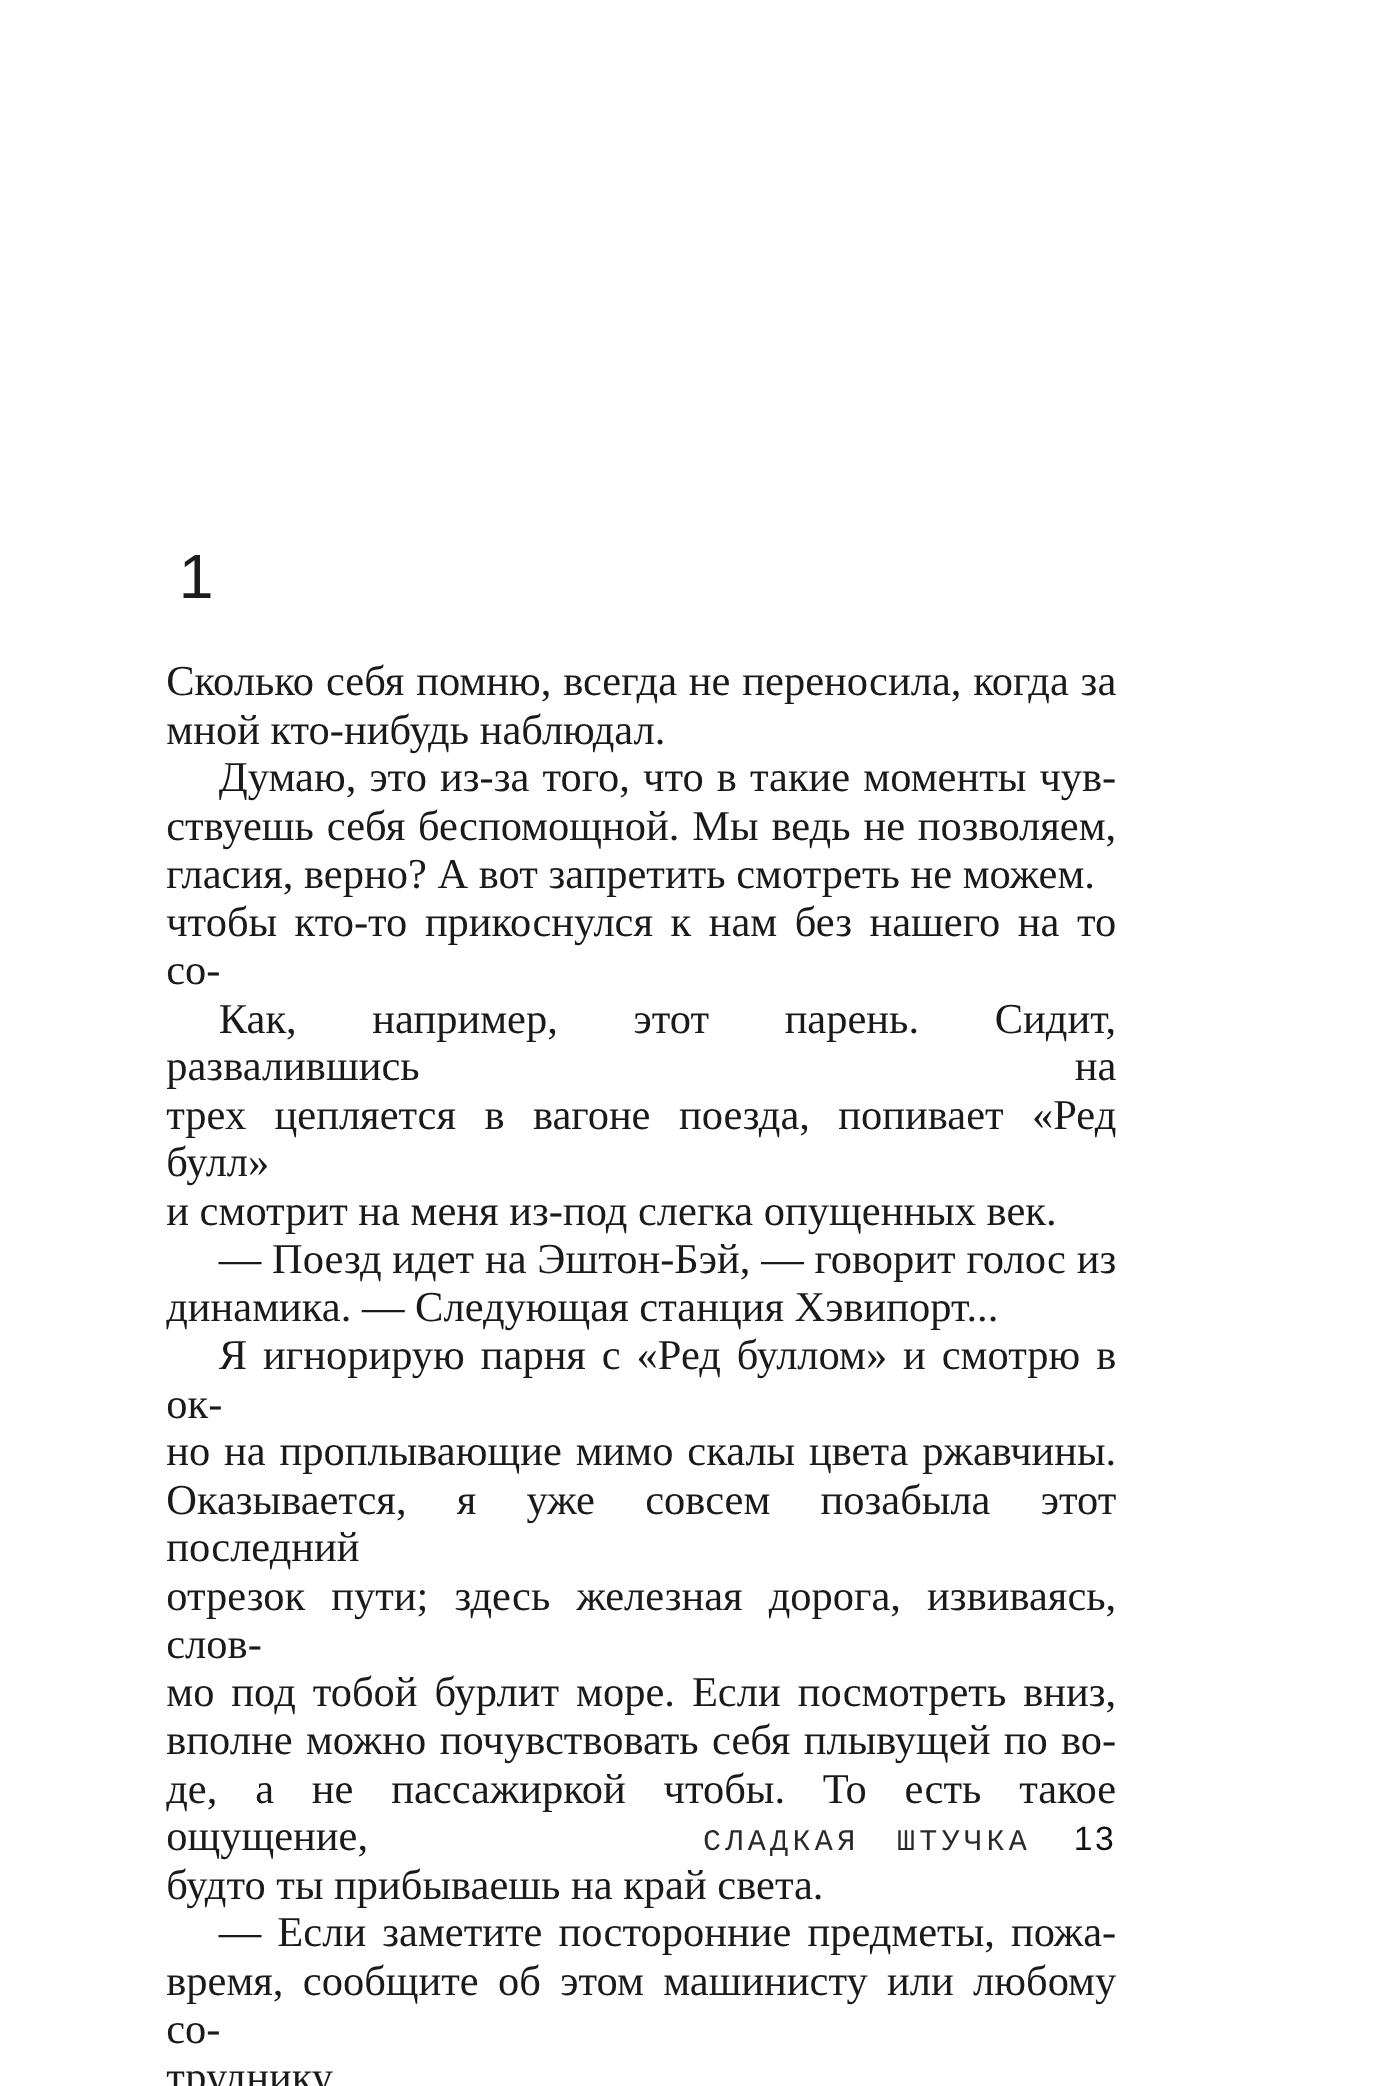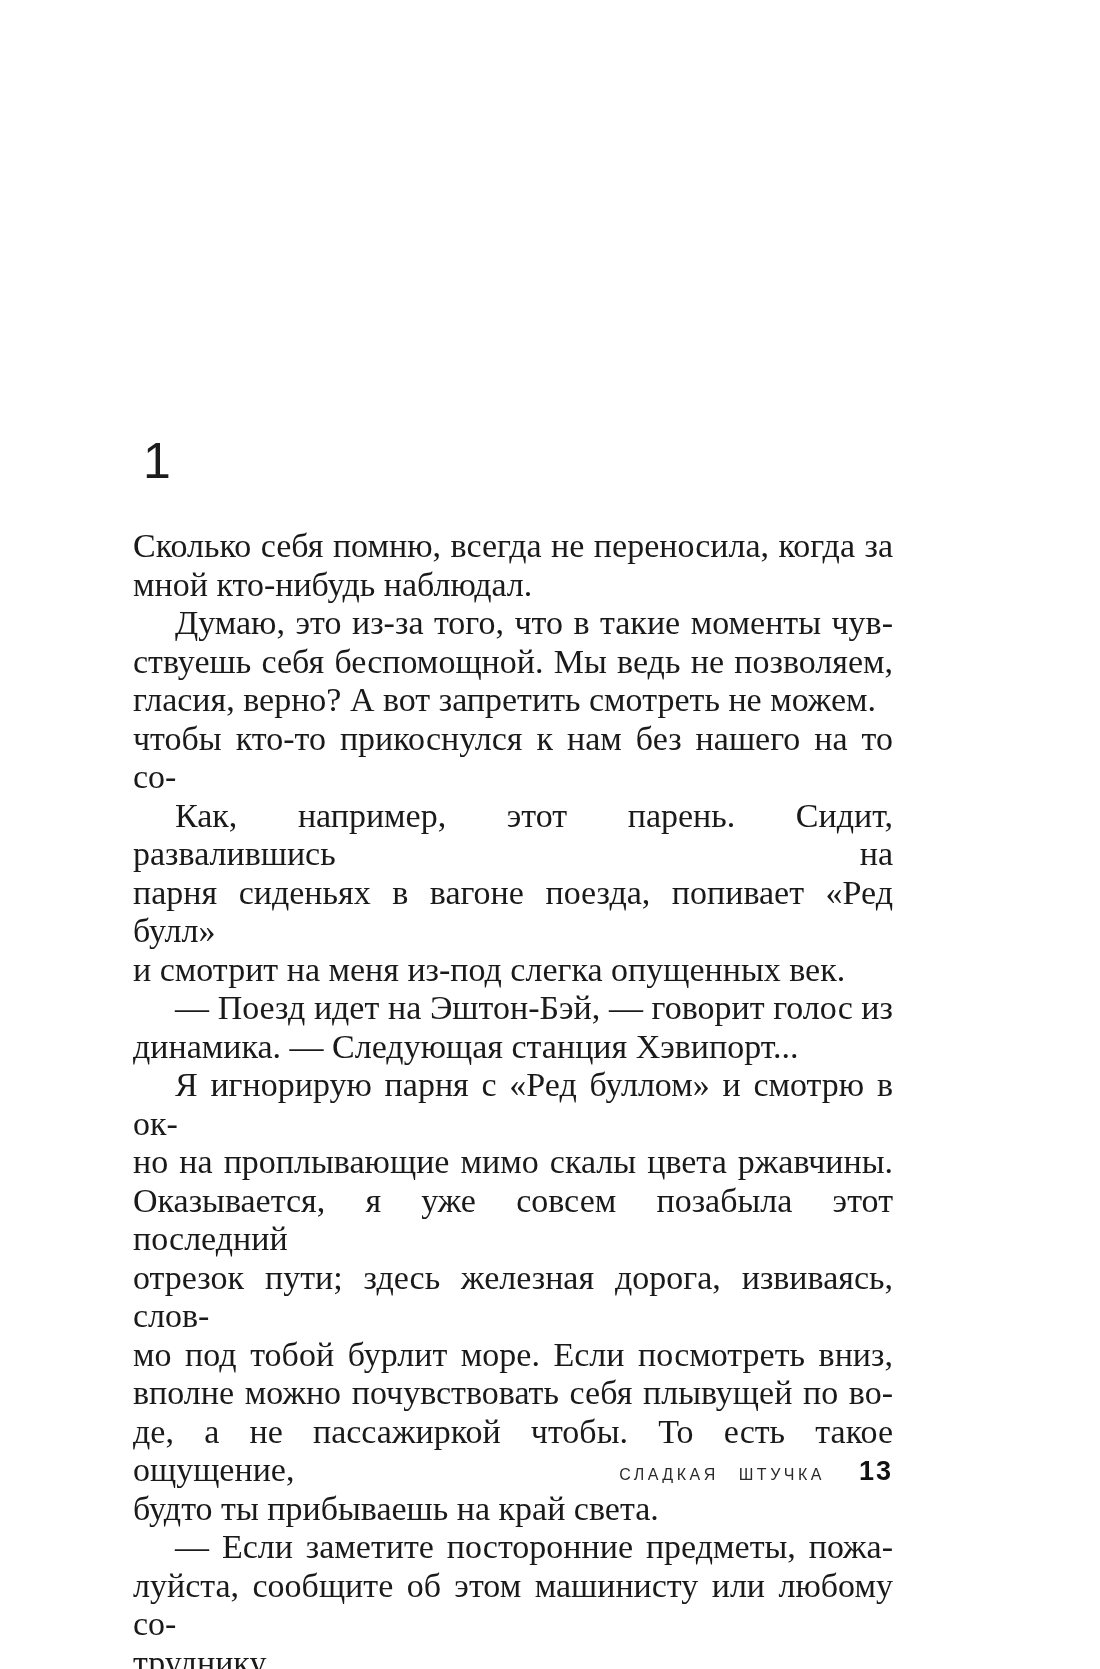--- a/index.html
+++ b/index.html
@@ -58,32 +58,32 @@
     position: absolute;
     left: 133px;
     top: 1456px;
     width: 760px;
     display: flex;
     justify-content: flex-end;
     align-items: baseline;
     gap: 34px;
   }
   .running-title {
-    font-family: Liberation Sans, sans-serif;
-    font-size: 16px;
+    font-family: Liberation Mono, monospace;
+    font-size: 24px;
     letter-spacing: 3.5px;
     word-spacing: 12px;
     color: #2a2a2a;
     white-space: nowrap;
     margin-left: 17px;
   }
   .page-number {
     font-family: "Liberation Sans", "DejaVu Sans", sans-serif;
     font-size: 27px;
-    font-weight: 700;
+    font-weight: 400;
     letter-spacing: 2px;
     color: #111111;
   }
 </style>
 </head>
 <body>
 
 <div class="page">
 
   <div class="chapter-number">1</div>
@@ -94,40 +94,40 @@
         <span class="line last">мной кто-нибудь наблюдал.</span>
       </p>
       <p class="paragraph">
         <span class="line indent">Думаю, это из-за того, что в такие моменты чув-</span>
         <span class="line">ствуешь себя беспомощной. Мы ведь не позволяем,</span>
         <span class="line last">гласия, верно? А вот запретить смотреть не можем.</span>
         <span class="line">чтобы кто-то прикоснулся к нам без нашего на то со-</span>
       </p>
       <p class="paragraph">
         <span class="line indent">Как, например, этот парень. Сидит, развалившись на</span>
-        <span class="line">парня сиденьях в вагоне поезда, попивает «Ред булл»</span>
+        <span class="line">трех цепляется в вагоне поезда, попивает «Ред булл»</span>
         <span class="line last">и смотрит на меня из-под слегка опущенных век.</span>
       </p>
       <p class="paragraph">
         <span class="line indent">— Поезд идет на Эштон-Бэй, — говорит голос из</span>
         <span class="line last">динамика. — Следующая станция Хэвипорт...</span>
       </p>
       <p class="paragraph">
         <span class="line indent">Я игнорирую парня с «Ред буллом» и смотрю в ок-</span>
         <span class="line">но на проплывающие мимо скалы цвета ржавчины.</span>
         <span class="line">Оказывается, я уже совсем позабыла этот последний</span>
         <span class="line">отрезок пути; здесь железная дорога, извиваясь, слов-</span>
         <span class="line">мо под тобой бурлит море. Если посмотреть вниз,</span>
         <span class="line">вполне можно почувствовать себя плывущей по во-</span>
         <span class="line">де, а не пассажиркой чтобы. То есть такое ощущение,</span>
         <span class="line last">будто ты прибываешь на край света.</span>
       </p>
       <p class="paragraph">
         <span class="line indent">— Если заметите посторонние предметы, пожа-</span>
-        <span class="line">луйста, сообщите об этом машинисту или любому со-</span>
+        <span class="line">время, сообщите об этом машинисту или любому со-</span>
         <span class="line last">труднику...</span>
       </p>
     </div>
 
   <div class="page-footer">
     <span class="running-title">СЛАДКАЯ ШТУЧКА</span>
     <span class="page-number">13</span>
   </div>
 
 </div>

